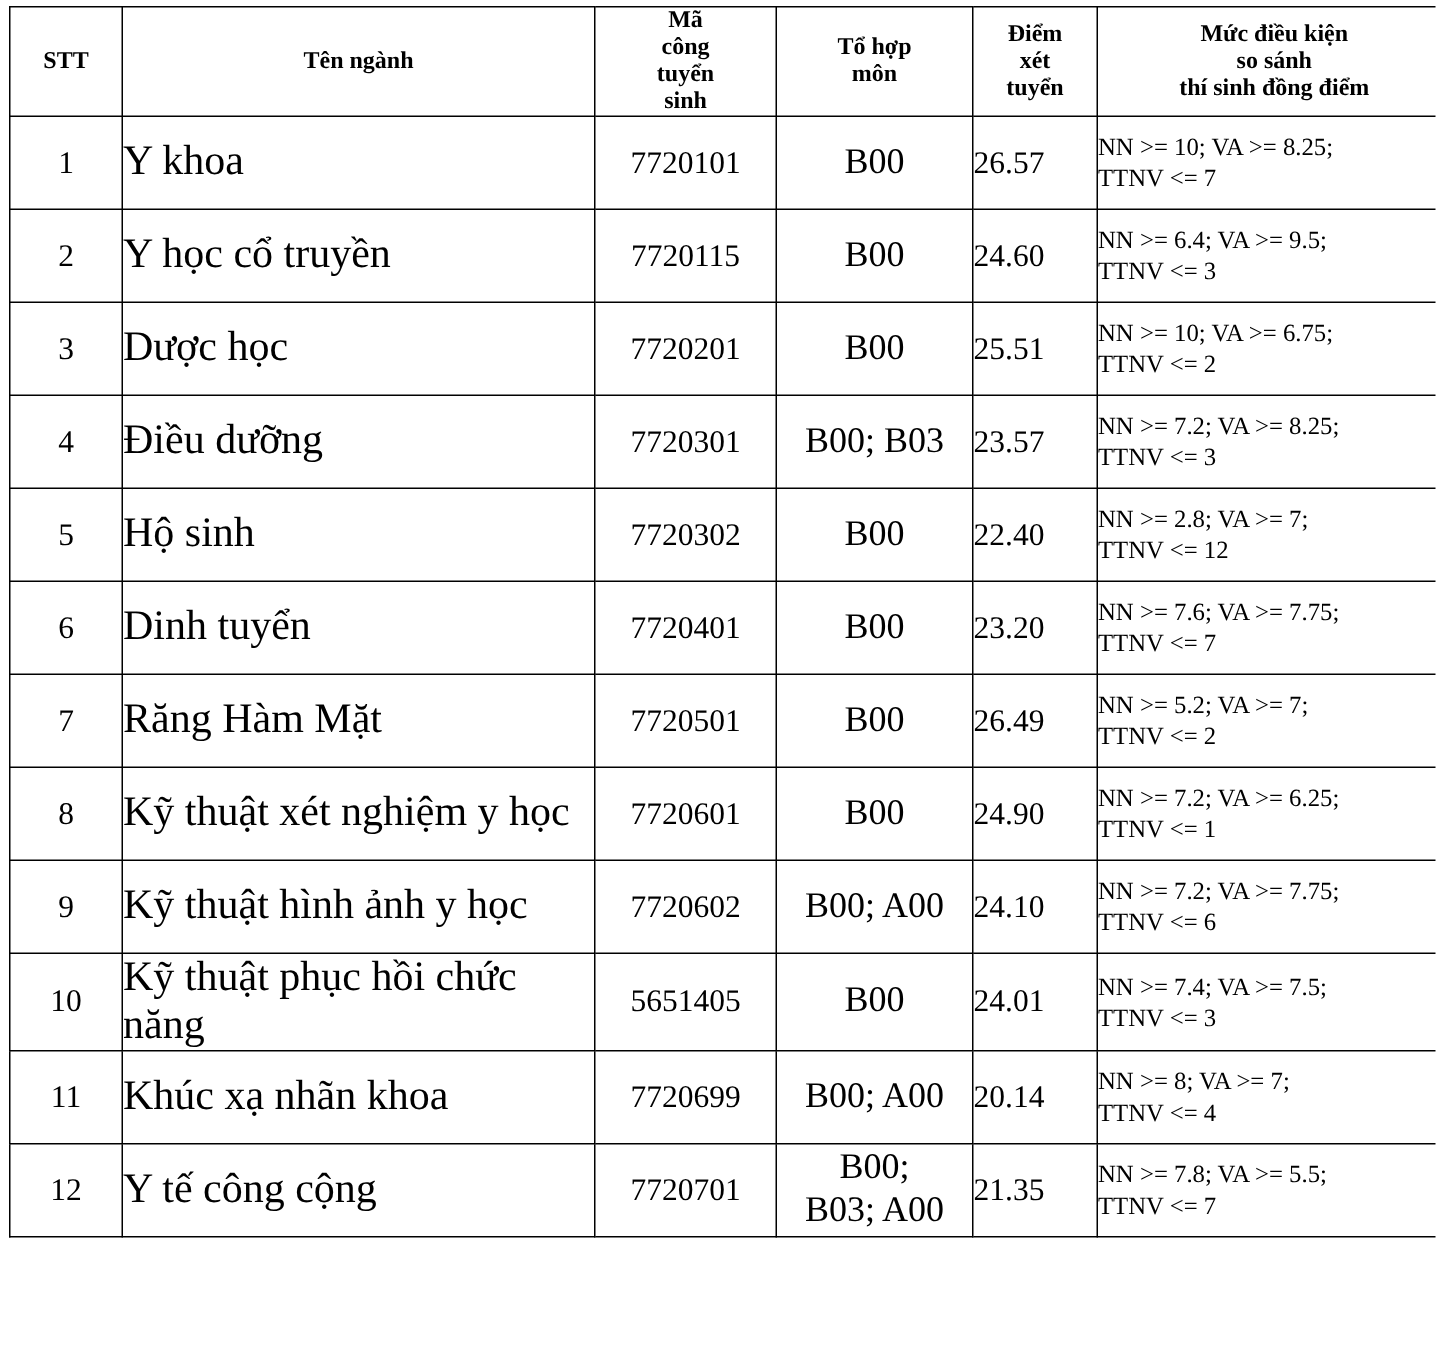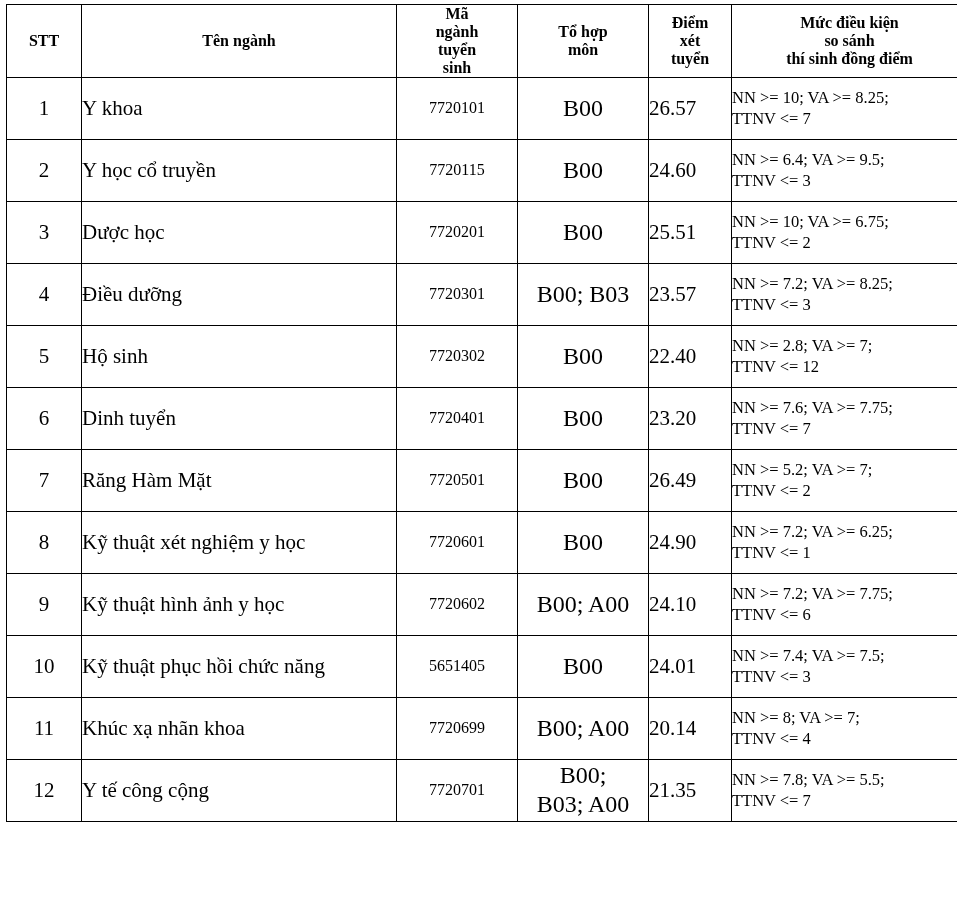--- a/index.html
+++ b/index.html
@@ -46,26 +46,26 @@
   th.col-combo   { width: 130px; }
   th.col-score   { width: 82px; }
   th.col-cond    { width: 235px; }
 
   td.cell-stt {
     text-align: center;
     font-size: 21px;
   }
   td.cell-name {
     text-align: left;
+    font-size: 28px;
+    padding-left: 14px;
+  }
+  td.cell-code {
+    text-align: center;
     font-size: 21px;
-    padding-left: 14px;
-  }
-  td.cell-code {
-    text-align: center;
-    font-size: 16px;
   }
   td.cell-combo {
     text-align: center;
     font-size: 24px;
     line-height: 1.2;
   }
   td.cell-score {
     text-align: left;
     font-size: 21px;
   }
@@ -91,21 +91,21 @@
     <thead>
       <tr>
         <th class="col-stt">
           <span>STT</span>
         </th>
         <th class="col-name">
           <span>Tên ngành</span>
         </th>
         <th class="col-code">
           <span class="cond-line">Mã</span>
-          <span class="cond-line">ngành</span>
+          <span class="cond-line">công</span>
           <span class="cond-line">tuyển</span>
           <span class="cond-line">sinh</span>
         </th>
         <th class="col-combo">
           <span class="cond-line">Tổ hợp</span>
           <span class="cond-line">môn</span>
         </th>
         <th class="col-score">
           <span class="cond-line">Điểm</span>
           <span class="cond-line">xét</span>

